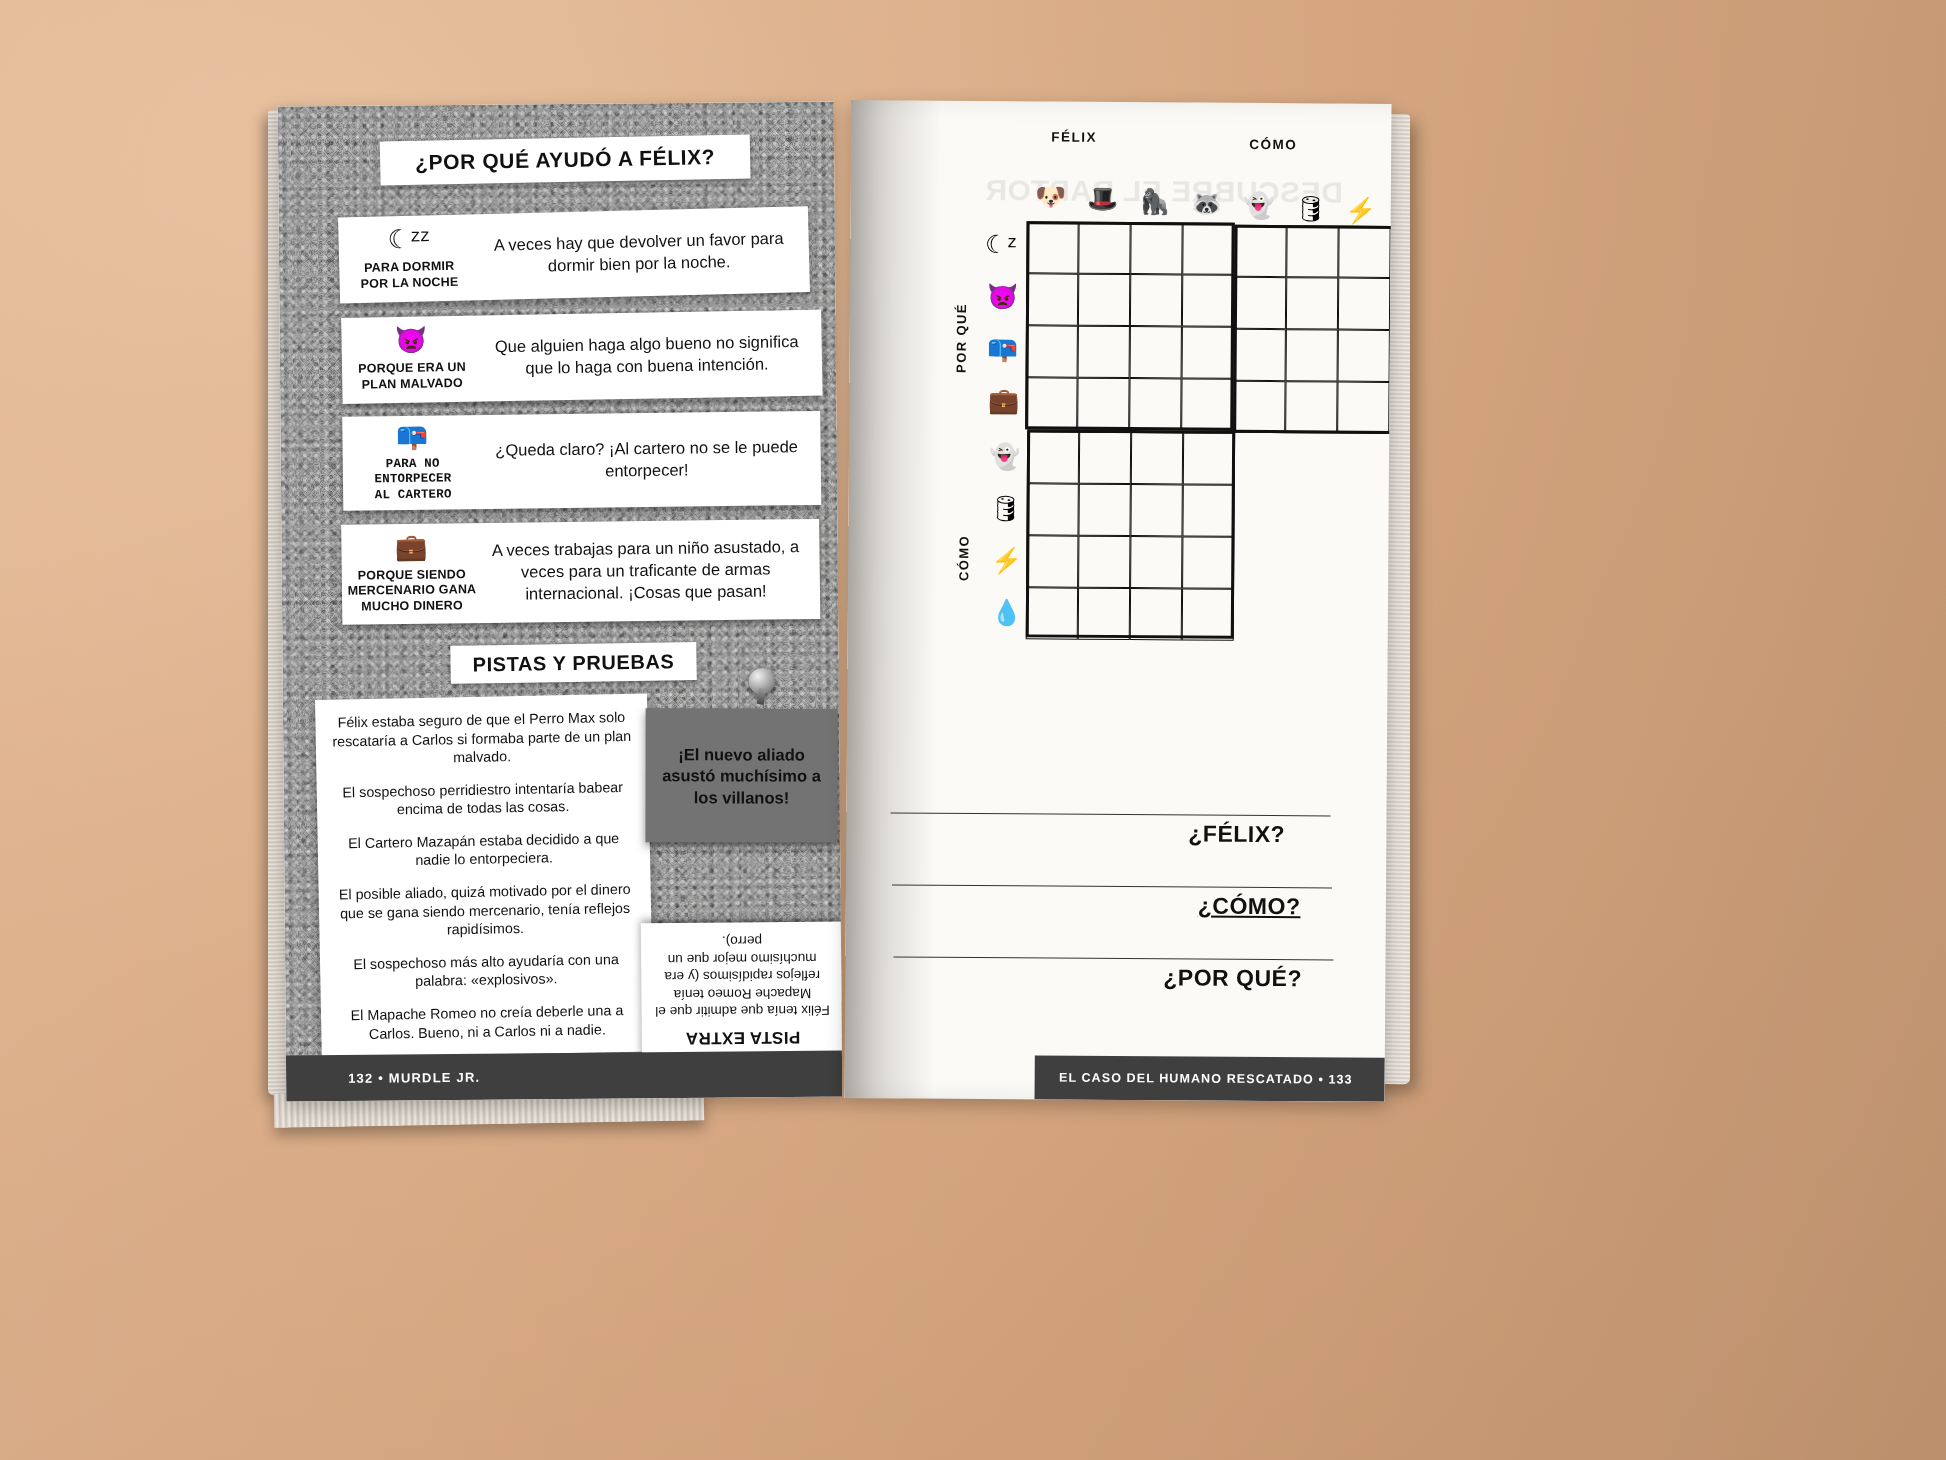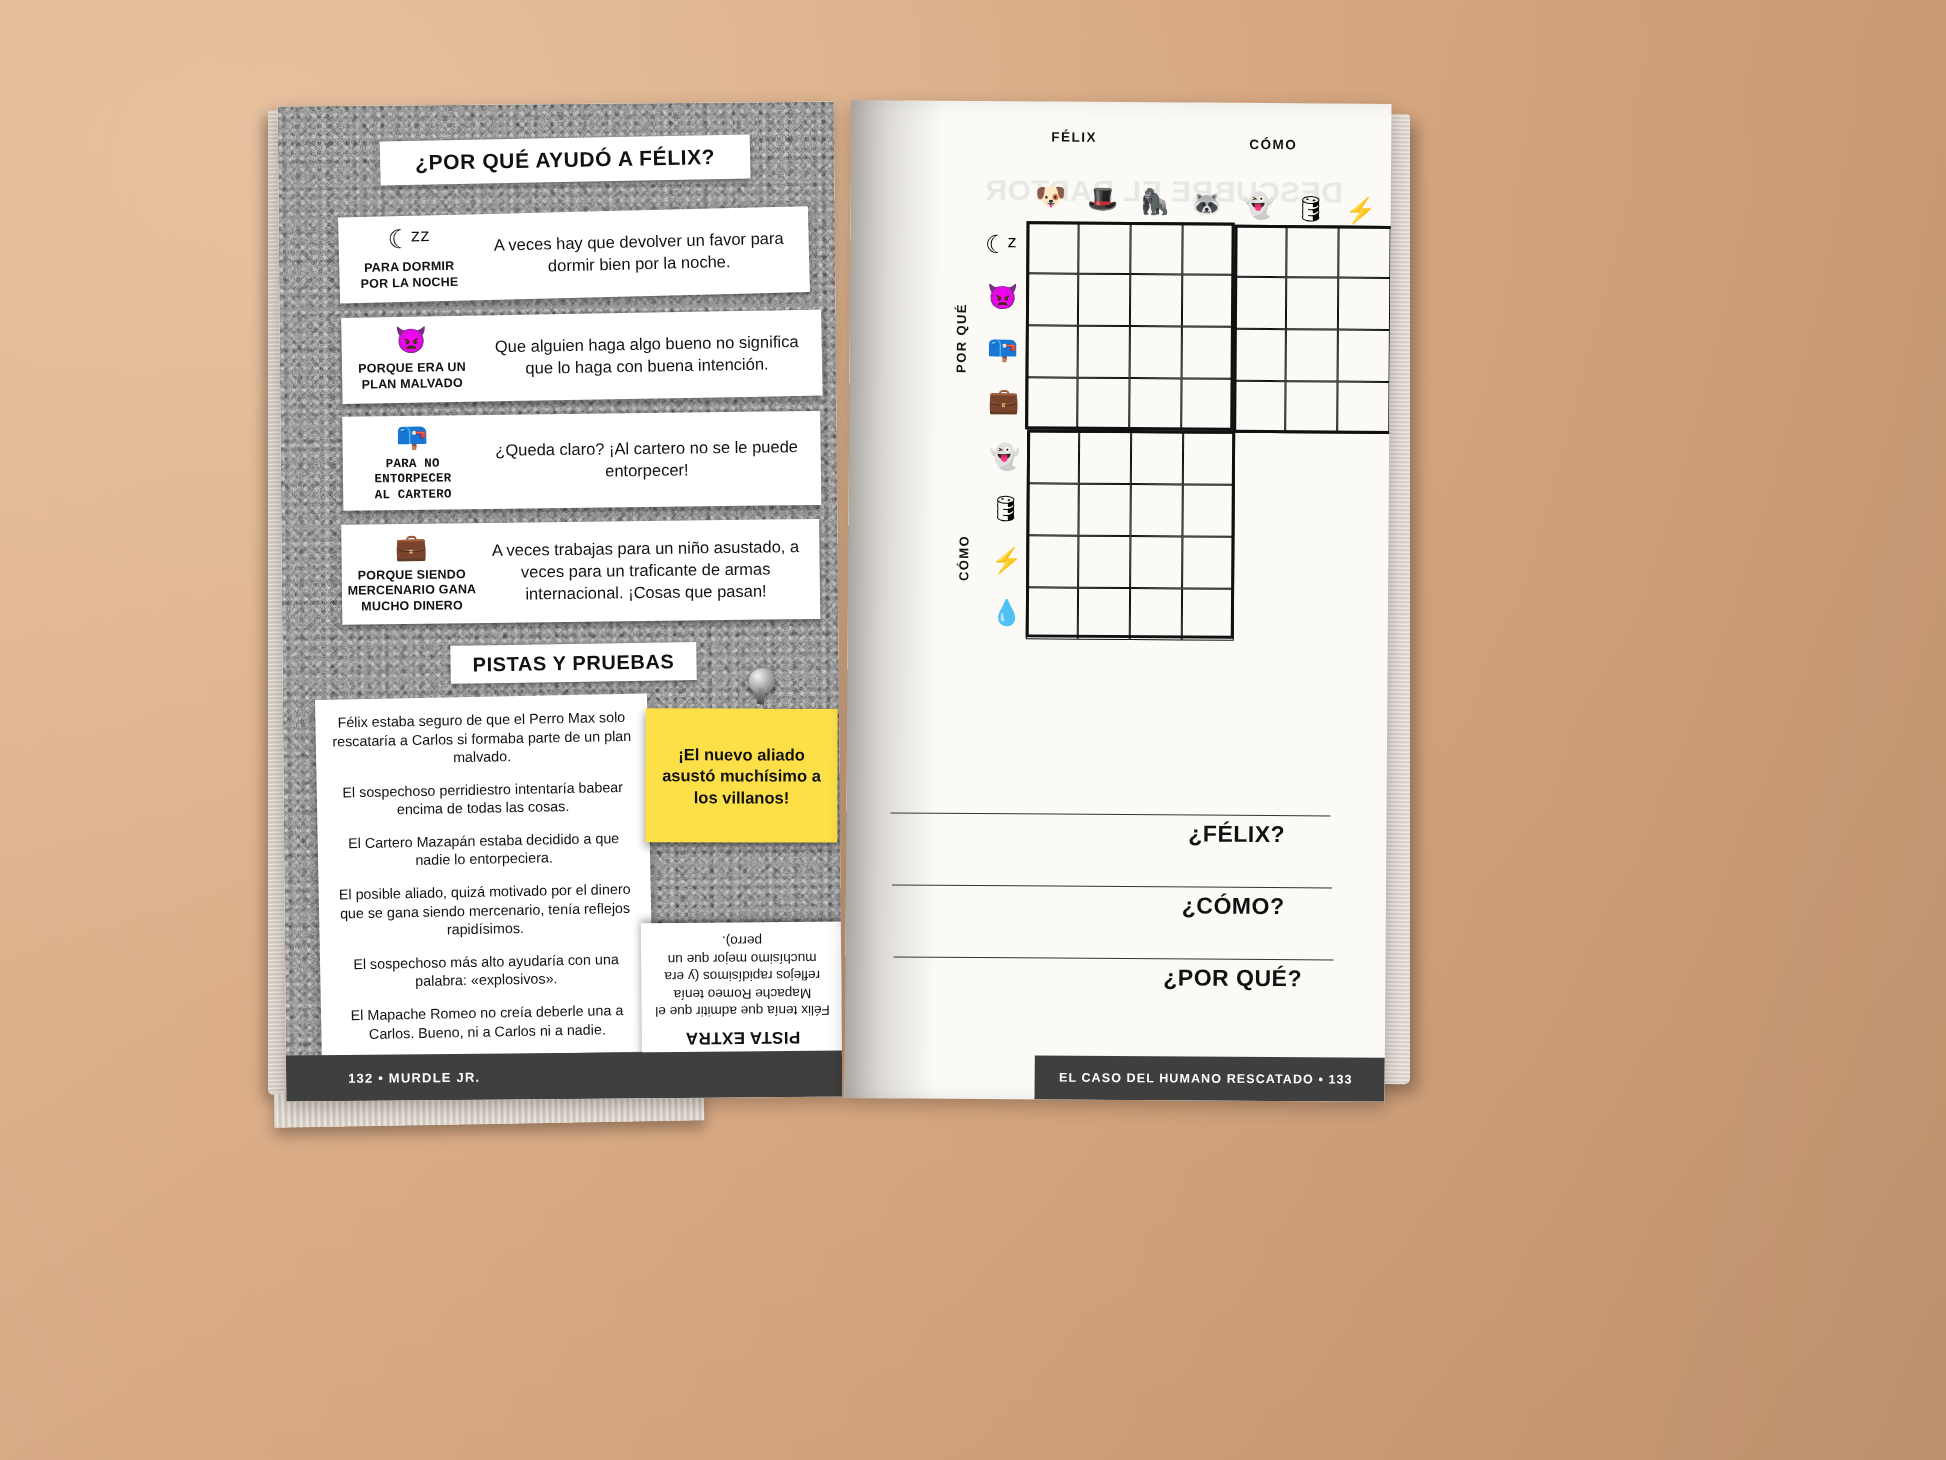--- a/index.html
+++ b/index.html
@@ -125,21 +125,21 @@
   
   .clues{
     position:absolute;background:#fff;box-shadow:0 3px 8px rgba(0,0,0,.42);
     padding:14px 16px;color:#111;
   }
   .clues p{margin:0 0 14px;font-size:14.3px;line-height:1.3;text-align:center;}
   .clues p:last-child{margin-bottom:0;}
 
   
   .pinned{
-    position:absolute;background:#fde047;box-shadow:0 4px 10px rgba(0,0,0,.45);
+    position:absolute;background:#737373;box-shadow:0 4px 10px rgba(0,0,0,.45);
     text-align:center;font-weight:bold;color:#111;
   }
   .pin{
     position:absolute;width:26px;height:26px;border-radius:50%;
     background:radial-gradient(circle at 35% 30%, #f2f2f2, #8a8a8a 70%, #555);
     box-shadow:0 3px 5px rgba(0,0,0,.5);
   }
   .pin:after{
     content:"";position:absolute;left:9px;top:20px;width:7px;height:16px;
     background:linear-gradient(180deg,#9a9a9a,#4a4a4a);transform:rotate(8deg);
@@ -392,21 +392,21 @@
       <div class="gcell" style="left:2px;top:366px;width:52px;height:52px;"></div>
       <div class="gcell" style="left:54px;top:366px;width:52px;height:52px;"></div>
       <div class="gcell" style="left:106px;top:366px;width:52px;height:52px;"></div>
       <div class="gcell" style="left:158px;top:366px;width:52px;height:52px;"></div>
     </div>
 
     <div class="answer-line" style="left:44px;top:712px;width:440px;"></div>
     <div class="answer-label" style="left:342px;top:718px;">¿FÉLIX?</div>
 
     <div class="answer-line" style="left:46px;top:784px;width:440px;"></div>
-    <div class="answer-label" style="left:336px;top:790px;">¿CÓMO?</div>
+    <div class="answer-label" style="left:352px;top:790px;text-decoration:underline;">¿CÓMO?</div>
 
     <div class="answer-line" style="left:48px;top:856px;width:440px;"></div>
     <div class="answer-label" style="left:318px;top:862px;">¿POR QUÉ?</div>
 
     <div class="footer-right">
       <span>EL CASO DEL HUMANO RESCATADO • 133</span>
     </div>
   </div>
 
 </div>

